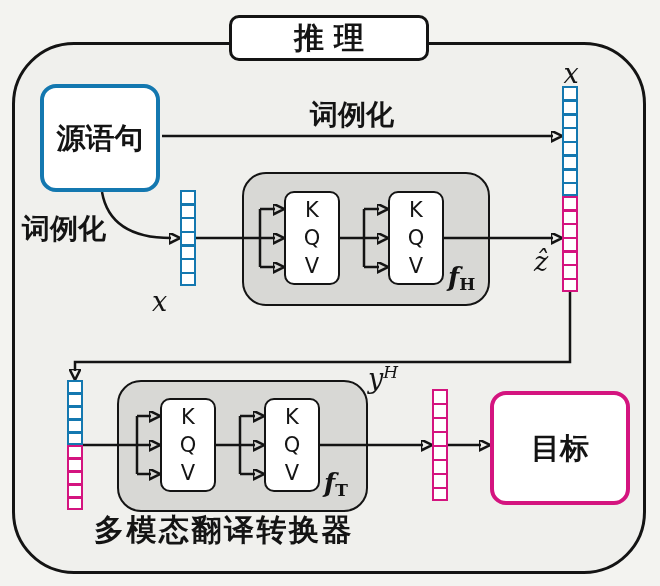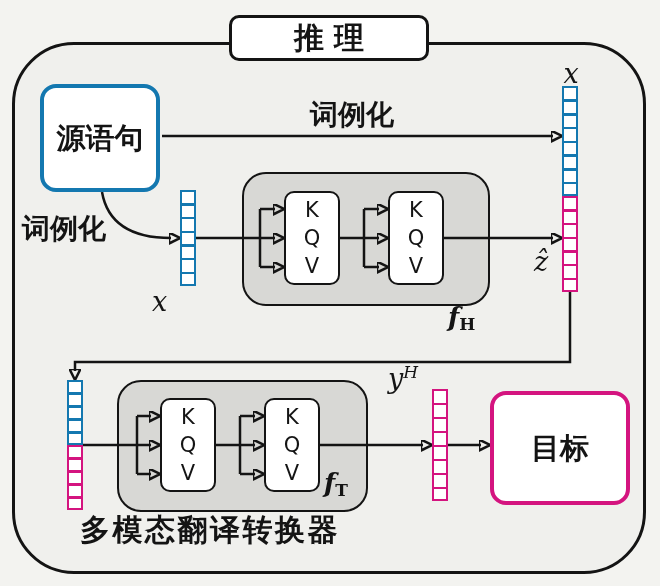--- a/index.html
+++ b/index.html
@@ -169,26 +169,26 @@
   <div class="abs vbar blue cells-b-5 bar-fu-b"></div>
   <div class="abs vbar pink cells-p-5 bar-fu-p"></div>
   <div class="abs vbar pink cells-p-8 bar-yout"></div>
 
   <div class="abs cn-label" style="left:310px; top:96px;">词例化</div>
   <div class="abs cn-label" style="left:22px; top:210px;">词例化</div>
 
   <div class="abs math" style="left:562px; top:58px; width:18px; text-align:center;">x</div>
   <div class="abs math" style="left:534px; top:246px;">ẑ</div>
   <div class="abs math" style="left:152px; top:286px;">x</div>
-  <div class="abs math" style="left:388px; top:362px;">
+  <div class="abs math" style="left:368px; top:362px;">
     <span>y</span><sup>H</sup>
   </div>
 
-  <div class="abs f-label" style="left:448px; top:262px;margin-top:40px;">
+  <div class="abs f-label" style="left:448px; top:262px;">
     <span class="fb">f</span><sub>H</sub>
   </div>
   <div class="abs f-label" style="left:324px; top:468px;">
     <span class="fb">f</span><sub>T</sub>
   </div>
 
-  <div class="abs caption" style="left:80px; top:510px;text-align:right;">多模态翻译转换器</div>
+  <div class="abs caption" style="left:94px; top:510px;text-align:right;">多模态翻译转换器</div>
 
 </div>
 
 </body></html>

